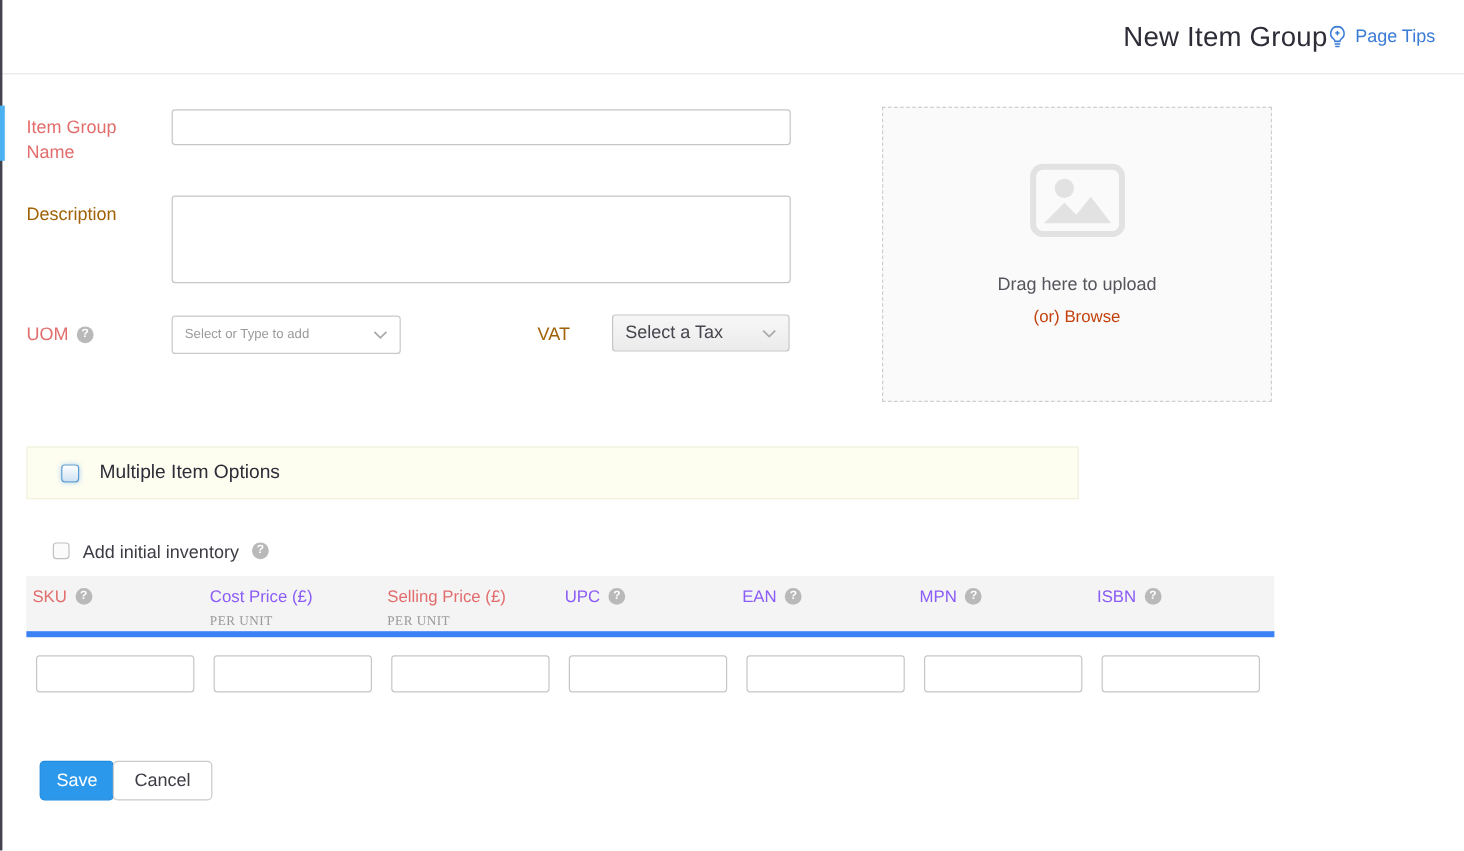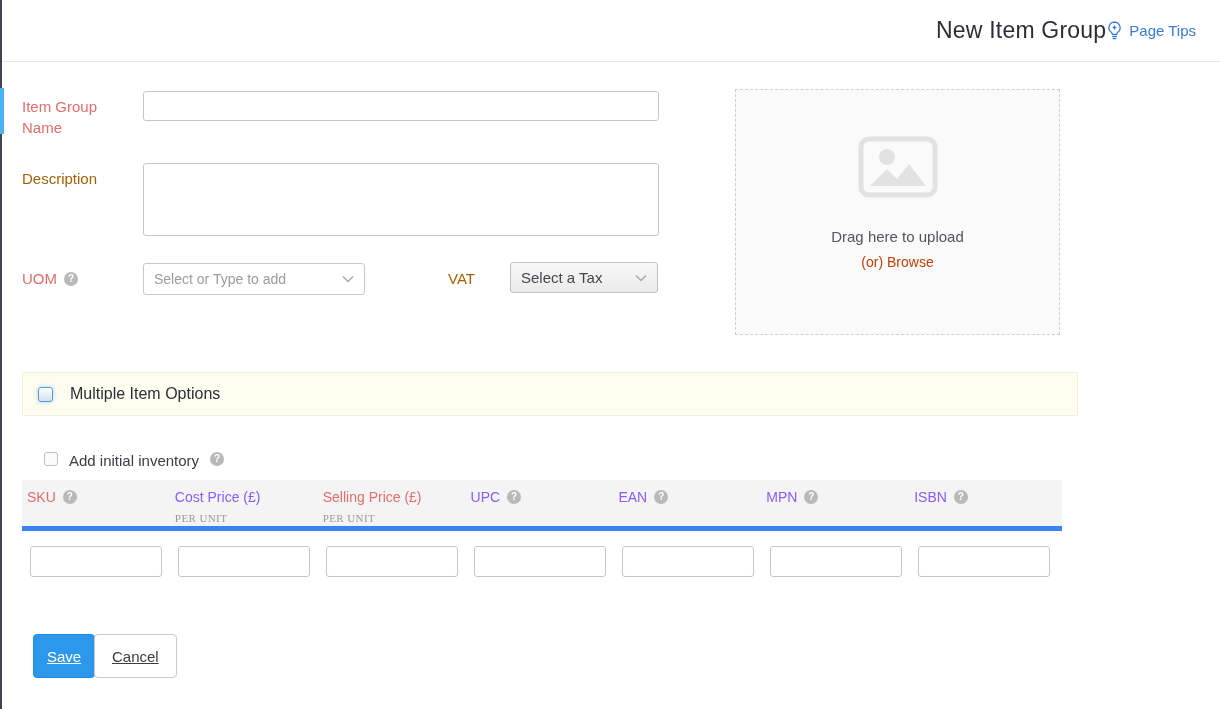--- a/index.html
+++ b/index.html
@@ -41,40 +41,40 @@
     display:inline-block; width:14px; height:14px; border-radius:50%;
     background:#b9b9b9; color:#fff; font-size:10px; font-weight:bold;
     line-height:14px; text-align:center; flex:0 0 auto;
   }
 
   .dropdown {
     display:flex; align-items:center; justify-content:space-between;
     border:1px solid #c9c9c9; border-radius:3px; background:#fff;
     padding:0 10px; cursor:pointer;
   }
-  #uom-dropdown { left:143px; top:263px; width:222px; height:32px; color:#9b9b9b; font-size:14px; }
+  #uom-dropdown { left:143px; top:263px; width:191px; height:32px; color:#9b9b9b; font-size:11px; }
   #vat-select {
     left:510px; top:262px; width:148px; height:31px; color:#45454d; font-size:15px;
     background:linear-gradient(180deg,#f7f7f7,#ebebeb); border:1px solid #c3c3c3;
   }
   .chevron svg { display:block; }
 
   #upload-box {
     left:735px; top:89px; width:325px; height:246px;
     border:1px dashed #cfcfcf; background:#fafafa;
     display:flex; flex-direction:column; align-items:center; padding-top:46px;
   }
   #upload-box .img-icon { margin-bottom:26px; }
   .drag-text { font-size:15px; color:#55555c; margin-bottom:9px; }
   .browse-line { font-size:14px; color:#c2410c; cursor:pointer; }
 
   #multi-options-bar {
-    left:22px; top:372px; width:1056px; height:44px;
+    left:22px; top:372px; width:877px; height:44px;
     background:#fdfdf0; border:1px solid #f0f0dd;
-    display:flex; align-items:center; padding-left:15px; gap:17px;
+    display:flex; align-items:center; padding-left:28px; gap:17px;
   }
   .cb-blue {
     width:15px; height:15px; border-radius:3px;
     border:1px solid #5b9bd1; background:linear-gradient(180deg,#feffff,#cfe2f3);
     box-shadow:0 0 4px #a8cdf0; cursor:pointer;
   }
   #multi-options-label { font-size:16px; color:#2d2d38; }
 
   #add-inventory { left:44px; top:452px; display:flex; gap:11px; }
   .cb-gray {
@@ -94,21 +94,21 @@
   .th-label.req { color:#e26d6d; }
   .th-sub { margin-top:7px; font-size:11px; color:#9a9a9a; letter-spacing:0.4px;font-family:Liberation Serif, serif; }
 
   #item-table-input-row { left:22px; top:540px; width:1040px; display:flex; padding-left:8px; }
   .cell-input {
     width:132px; height:31px; margin:6px 16px 0 0;
     border:1px solid #c6c6c6; border-radius:3px; background:#fff;
     font-family:"Liberation Sans", sans-serif; font-size:14px; color:#3c3c44; padding:0 8px;
   }
 
-  .btn { height:44px; border-radius:4px; font-family:"Liberation Sans", sans-serif; font-size:15px; cursor:pointer;text-decoration:underline; }
+  .btn { height:33px; border-radius:4px; font-family:"Liberation Sans", sans-serif; font-size:15px; cursor:pointer; }
   #save-button {
     left:33px; top:634px; padding:0 13px;
     background:#2b98ec; border:1px solid #1f8be0; color:#fff;
   }
   #cancel-button {
     left:94px; top:634px; padding:0 17px;
     background:#fff; border:1px solid #c9c9c9; color:#3c3c44;
   }
 </style>
 </head>

